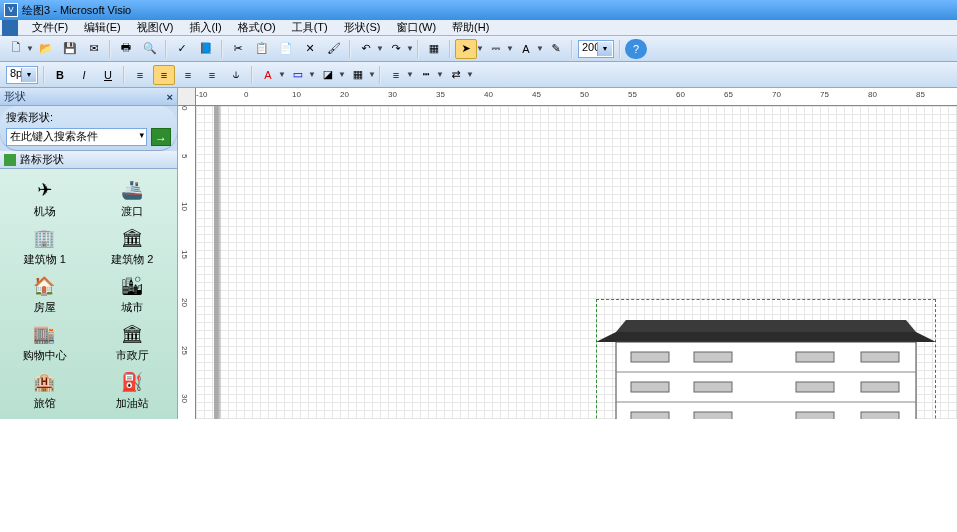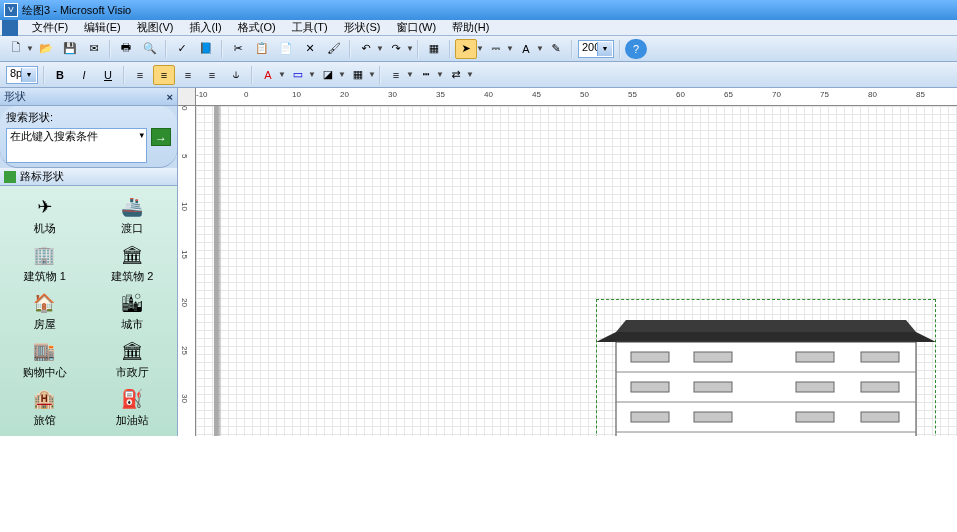--- a/index.html
+++ b/index.html
@@ -20,21 +20,21 @@
 .tb-combo { height:18px; border:1px solid #7ba9e0; background:#fff; padding:0 16px 0 3px; font-size:11px; position:relative; margin:0 2px; }
 .tb-combo::after { content:"▼"; position:absolute; right:1px; top:1px; width:14px; height:14px; background:linear-gradient(#dceafe,#a8c8ec); text-align:center; font-size:7px; line-height:14px; border-left:1px solid #7ba9e0; }
 .tb-combo input { border:none; width:100%; font-size:11px; outline:none; }
 
 
 .leftpanel { width:178px; background:#c9ddf2; border-right:1px solid #8fa9cc; display:flex; flex-direction:column; }
 .lp-header { height:18px; background:linear-gradient(#d6e6f8,#b0cdee); display:flex; align-items:center; padding:0 4px; font-size:11px; color:#203a5e; border-bottom:1px solid #8fa9cc; }
 .lp-header .close { margin-left:auto; font-weight:bold; cursor:default; }
 .lp-search { padding:4px 6px; font-size:11px; background:linear-gradient(#d6e6f8,#c0d8f0); border-bottom:1px solid #8fa9cc;border-radius:18px; }
 .lp-search-row { display:flex; margin-top:3px; }
-.lp-search-row .combo { flex:1; height:35px; border:1px solid #7ba9e0; background:#fff; font-size:11px; padding:0 14px 0 3px; position:relative; }
+.lp-search-row .combo { flex:1; height:18px; border:1px solid #7ba9e0; background:#fff; font-size:11px; padding:0 14px 0 3px; position:relative; }
 .lp-search-row .combo::after { content:"▾"; position:absolute; right:2px; top:1px; font-size:9px; }
 .lp-search-row .go { width:20px; height:18px; margin-left:4px; background:#2e8b2e; color:#fff; display:flex; align-items:center; justify-content:center; font-size:12px; border:1px solid #1e6b1e; }
 .lp-cat { height:18px; background:linear-gradient(#eaf2fc,#c8ddf2); display:flex; align-items:center; padding:0 4px; font-size:11px; border-bottom:1px solid #8fa9cc; }
 .lp-cat .caticon { width:12px; height:12px; background:#3d9e3d; margin-right:4px; }
 .lp-shapes { flex:1; background:linear-gradient(#d8f0e8,#b8e0d0); overflow:hidden; display:grid; grid-template-columns:1fr 1fr; gap:2px 2px; padding:6px 2px; align-content:start; }
 .shp { display:flex; flex-direction:column; align-items:center; font-size:11px; padding:2px; cursor:default; }
 .shp .pic { width:34px; height:26px; display:flex; align-items:center; justify-content:center; font-size:18px; color:#000; }
 .shp .lbl { margin-top:1px; white-space:nowrap; }
 
 .main { flex:1; display:flex; flex-direction:column; position:relative; }

